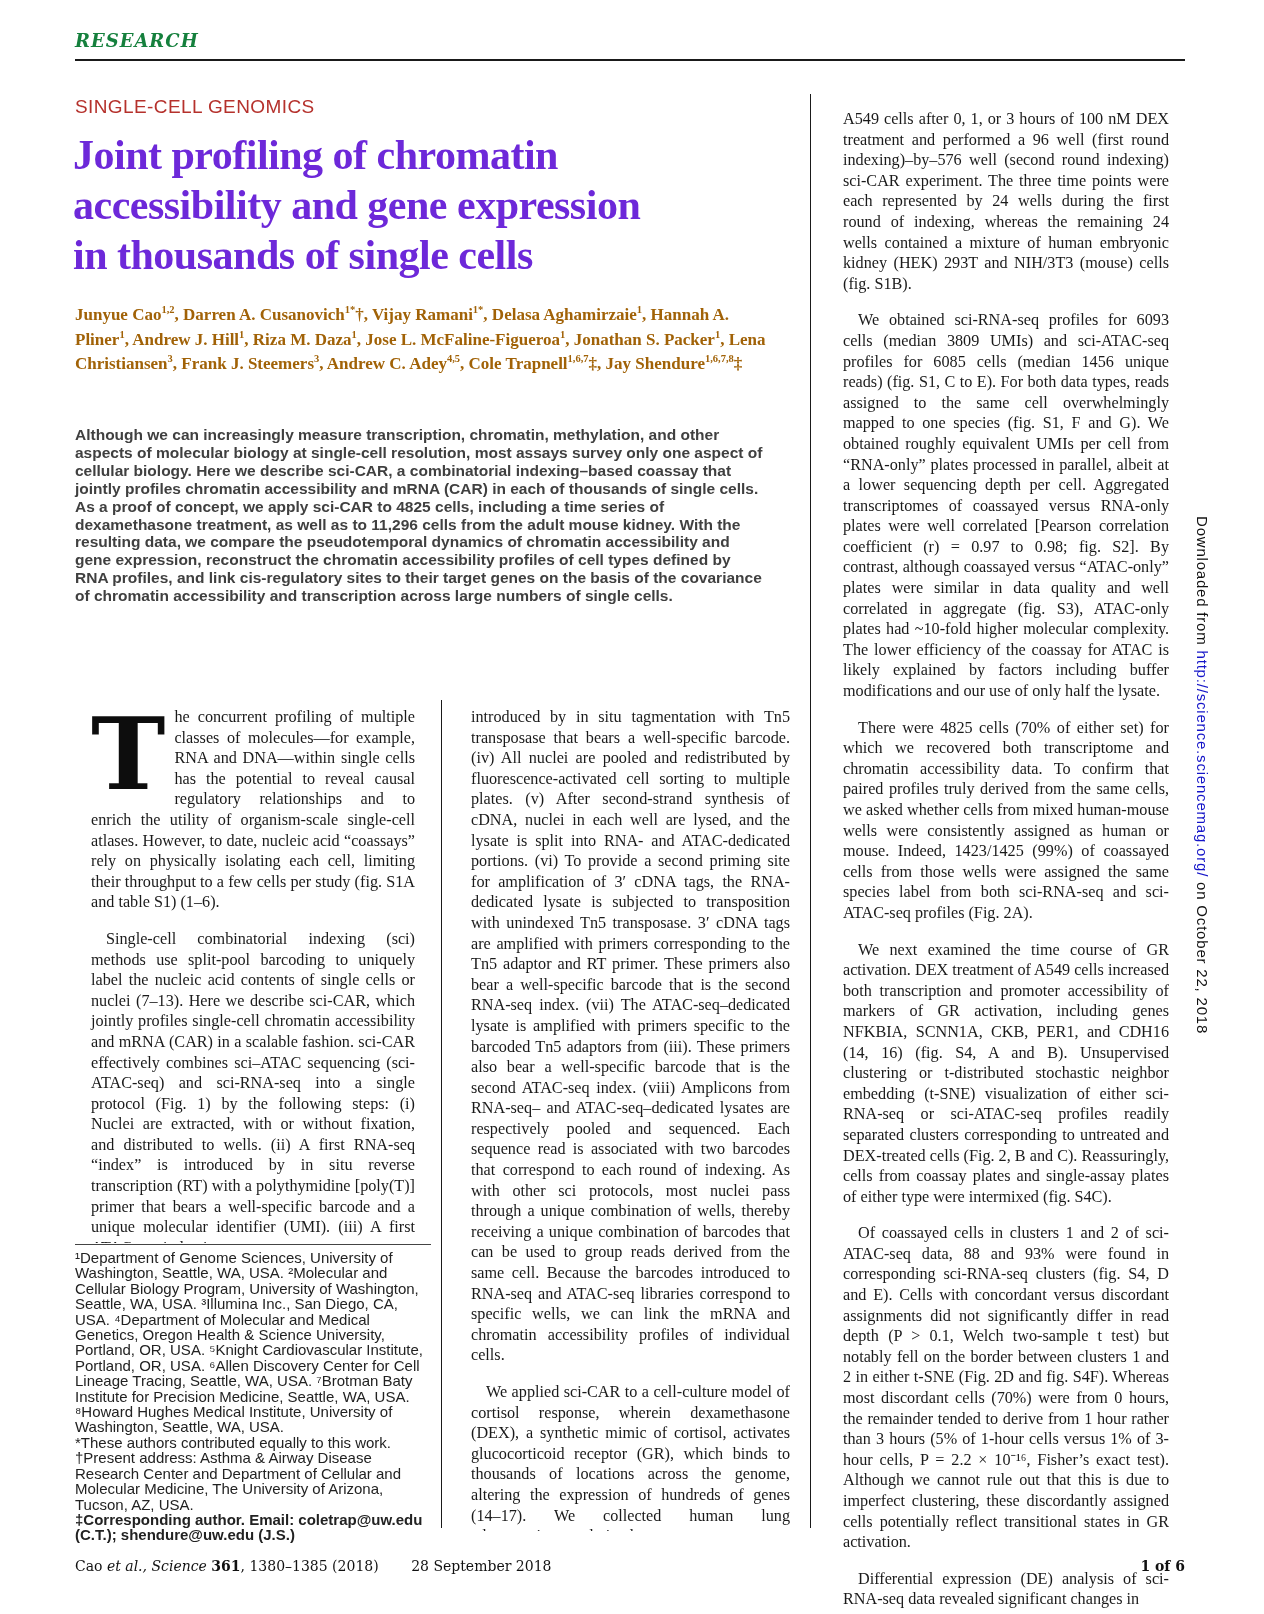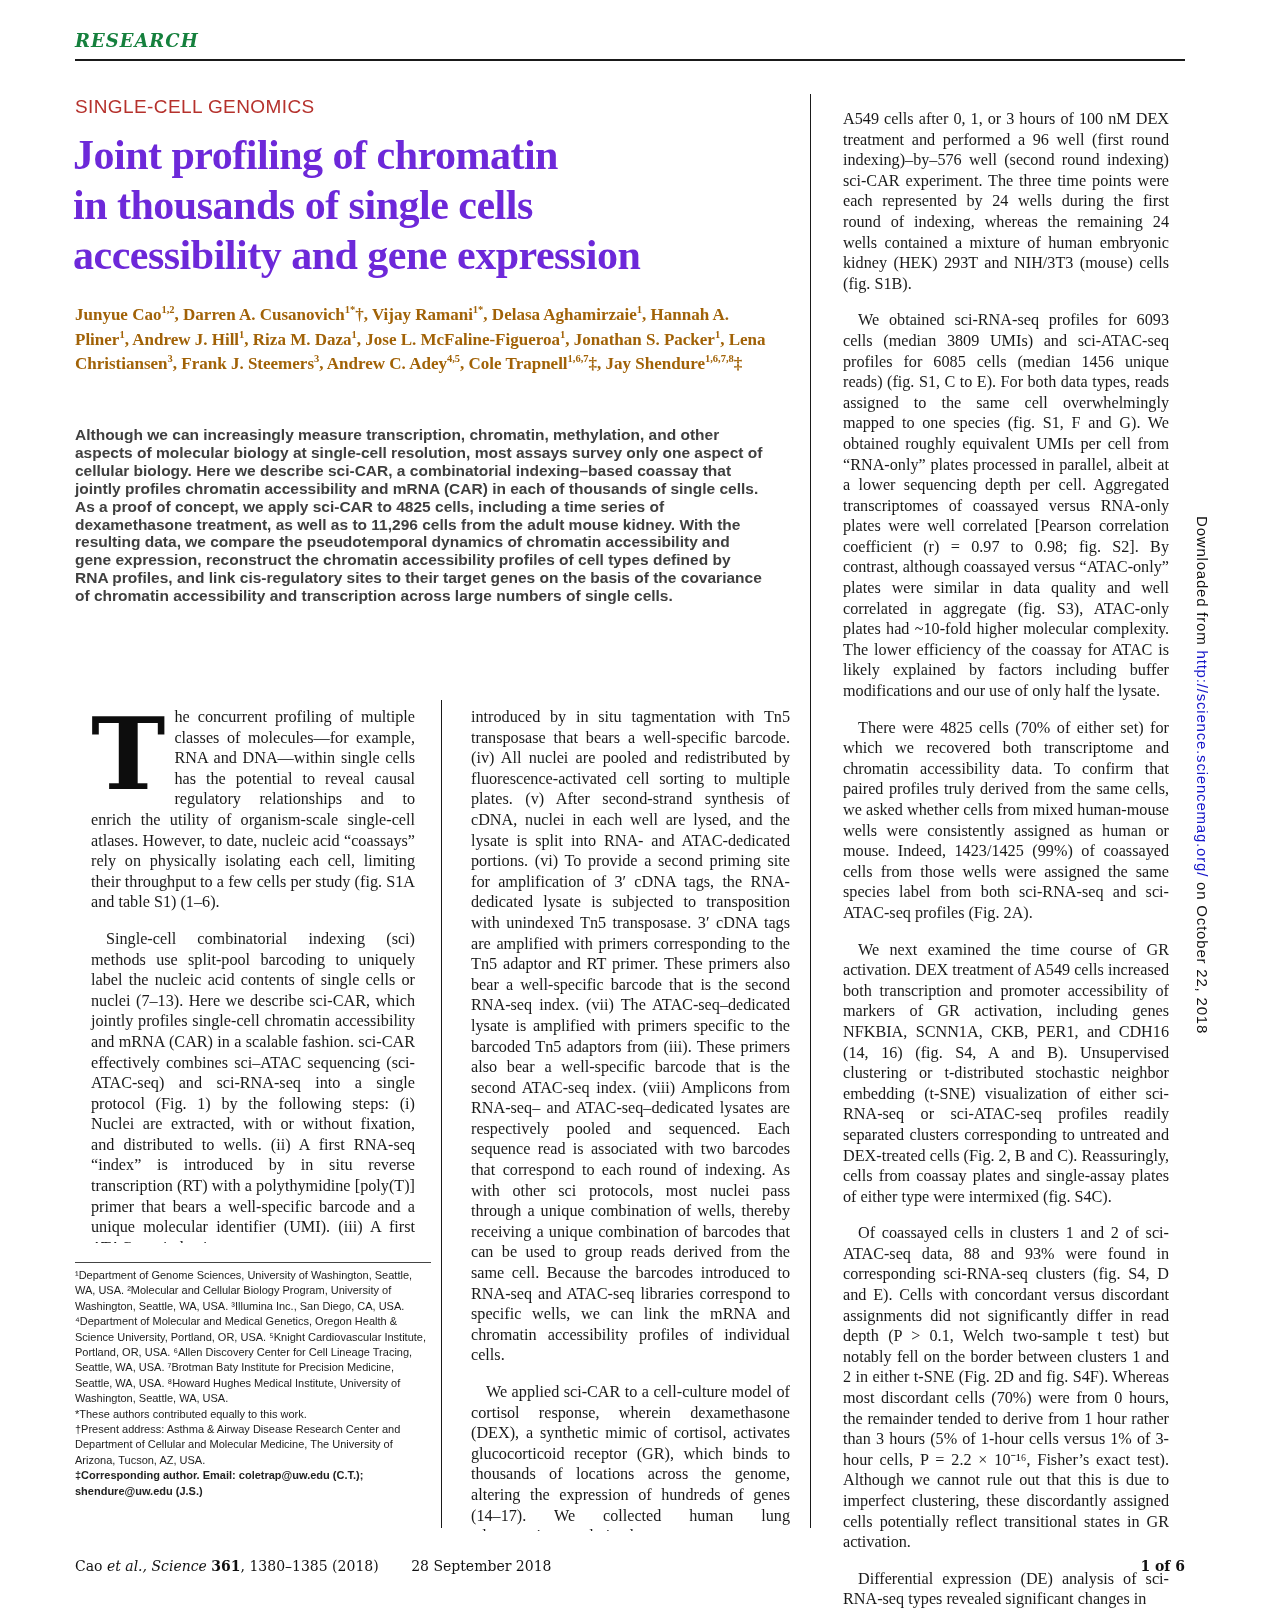--- a/index.html
+++ b/index.html
@@ -43,22 +43,22 @@
   #col1{left:75px;top:691px;width:356px;height:552px;overflow:hidden;}
   #col2{left:455px;top:691px;width:351px;height:840px;overflow:hidden;}
   #col3{left:827px;top:93px;width:358px;}
   .dropcap{
     float:left;font-family:"DejaVu Serif", serif;font-weight:bold;
     font-size:100px;line-height:82px;margin:6px 9px 0 0;color:#0d0d0d;
   }
   .footnotes{
     position:absolute;left:75px;top:1244px;width:356px;
     border-top:1px solid #444;padding-top:5px;
-    font-family:"Liberation Sans", sans-serif;font-size:11px;
-    line-height:15.4px;color:#222;text-align:left;margin-top:18px;
+    font-family:"Liberation Sans", sans-serif;font-size:15px;
+    line-height:15.4px;color:#222;text-align:left;
   }
   .footnotes p{margin:0;}
   .footnotes .bold{font-weight:bold;}
   .vrule{position:absolute;width:1px;background:#1a1a1a;}
   #vrule1{left:441px;top:700px;height:828px;}
   #vrule2{left:810px;top:94px;height:1434px;}
   .footer{
     position:absolute;left:75px;top:1558px;width:1110px;
     font-family:"DejaVu Serif", serif;font-size:14px;color:#111;
   }
@@ -77,22 +77,22 @@
 </head>
 <body>
 
 <div class="research-header">RESEARCH</div>
 <div class="header-rule"></div>
 
 <div class="kicker">SINGLE-CELL GENOMICS</div>
 
 <h1 class="article-title" style="margin:0;">
     <div>Joint profiling of chromatin</div>
+    <div class="indent">accessibility and gene expression</div>
     <div class="indent">in thousands of single cells</div>
-    <div class="indent">accessibility and gene expression</div>
   </h1>
 
 <div class="author-list"><span>Junyue Cao<sup>1,2</sup></span>, <span>Darren A. Cusanovich<sup>1*</sup>†</span>, <span>Vijay Ramani<sup>1*</sup></span>, <span>Delasa Aghamirzaie<sup>1</sup></span>, <span>Hannah A. Pliner<sup>1</sup></span>, <span>Andrew J. Hill<sup>1</sup></span>, <span>Riza M. Daza<sup>1</sup></span>, <span>Jose L. McFaline-Figueroa<sup>1</sup></span>, <span>Jonathan S. Packer<sup>1</sup></span>, <span>Lena Christiansen<sup>3</sup></span>, <span>Frank J. Steemers<sup>3</sup></span>, <span>Andrew C. Adey<sup>4,5</sup></span>, <span>Cole Trapnell<sup>1,6,7</sup>‡</span>, <span>Jay Shendure<sup>1,6,7,8</sup>‡</span></div>
 
 <div class="abstract">Although we can increasingly measure transcription, chromatin, methylation, and other aspects of molecular biology at single-cell resolution, most assays survey only one aspect of cellular biology. Here we describe sci-CAR, a combinatorial indexing–based coassay that jointly profiles chromatin accessibility and mRNA (CAR) in each of thousands of single cells. As a proof of concept, we apply sci-CAR to 4825 cells, including a time series of dexamethasone treatment, as well as to 11,296 cells from the adult mouse kidney. With the resulting data, we compare the pseudotemporal dynamics of chromatin accessibility and gene expression, reconstruct the chromatin accessibility profiles of cell types defined by RNA profiles, and link cis-regulatory sites to their target genes on the basis of the covariance of chromatin accessibility and transcription across large numbers of single cells.</div>
 
 <div class="bodycol" id="col1">
   <p><span class="dropcap">T</span><span>he concurrent profiling of multiple classes of molecules—for example, RNA and DNA—within single cells has the potential to reveal causal regulatory relationships and to enrich the utility of organism-scale single-cell atlases. However, to date, nucleic acid “coassays” rely on physically isolating each cell, limiting their throughput to a few cells per study (fig. S1A and table S1) (1–6).</span></p>
   <p class="indent">Single-cell combinatorial indexing (sci) methods use split-pool barcoding to uniquely label the nucleic acid contents of single cells or nuclei (7–13). Here we describe sci-CAR, which jointly profiles single-cell chromatin accessibility and mRNA (CAR) in a scalable fashion. sci-CAR effectively combines sci–ATAC sequencing (sci-ATAC-seq) and sci-RNA-seq into a single protocol (Fig. 1) by the following steps: (i) Nuclei are extracted, with or without fixation, and distributed to wells. (ii) A first RNA-seq “index” is introduced by in situ reverse transcription (RT) with a polythymidine [poly(T)] primer that bears a well-specific barcode and a unique molecular identifier (UMI). (iii) A first ATAC-seq index is</p>
 </div>
@@ -101,21 +101,21 @@
     <p>introduced by in situ tagmentation with Tn5 transposase that bears a well-specific barcode. (iv) All nuclei are pooled and redistributed by fluorescence-activated cell sorting to multiple plates. (v) After second-strand synthesis of cDNA, nuclei in each well are lysed, and the lysate is split into RNA- and ATAC-dedicated portions. (vi) To provide a second priming site for amplification of 3′ cDNA tags, the RNA-dedicated lysate is subjected to transposition with unindexed Tn5 transposase. 3′ cDNA tags are amplified with primers corresponding to the Tn5 adaptor and RT primer. These primers also bear a well-specific barcode that is the second RNA-seq index. (vii) The ATAC-seq–dedicated lysate is amplified with primers specific to the barcoded Tn5 adaptors from (iii). These primers also bear a well-specific barcode that is the second ATAC-seq index. (viii) Amplicons from RNA-seq– and ATAC-seq–dedicated lysates are respectively pooled and sequenced. Each sequence read is associated with two barcodes that correspond to each round of indexing. As with other sci protocols, most nuclei pass through a unique combination of wells, thereby receiving a unique combination of barcodes that can be used to group reads derived from the same cell. Because the barcodes introduced to RNA-seq and ATAC-seq libraries correspond to specific wells, we can link the mRNA and chromatin accessibility profiles of individual cells.</p>
     <p class="indent">We applied sci-CAR to a cell-culture model of cortisol response, wherein dexamethasone (DEX), a synthetic mimic of cortisol, activates glucocorticoid receptor (GR), which binds to thousands of locations across the genome, altering the expression of hundreds of genes (14–17). We collected human lung adenocarcinoma–derived</p>
   </div>
 
 <div class="bodycol" id="col3">
     <p>A549 cells after 0, 1, or 3 hours of 100 nM DEX treatment and performed a 96 well (first round indexing)–by–576 well (second round indexing) sci-CAR experiment. The three time points were each represented by 24 wells during the first round of indexing, whereas the remaining 24 wells contained a mixture of human embryonic kidney (HEK) 293T and NIH/3T3 (mouse) cells (fig. S1B).</p>
     <p class="indent">We obtained sci-RNA-seq profiles for 6093 cells (median 3809 UMIs) and sci-ATAC-seq profiles for 6085 cells (median 1456 unique reads) (fig. S1, C to E). For both data types, reads assigned to the same cell overwhelmingly mapped to one species (fig. S1, F and G). We obtained roughly equivalent UMIs per cell from “RNA-only” plates processed in parallel, albeit at a lower sequencing depth per cell. Aggregated transcriptomes of coassayed versus RNA-only plates were well correlated [Pearson correlation coefficient (r) = 0.97 to 0.98; fig. S2]. By contrast, although coassayed versus “ATAC-only” plates were similar in data quality and well correlated in aggregate (fig. S3), ATAC-only plates had ~10-fold higher molecular complexity. The lower efficiency of the coassay for ATAC is likely explained by factors including buffer modifications and our use of only half the lysate.</p>
     <p class="indent">There were 4825 cells (70% of either set) for which we recovered both transcriptome and chromatin accessibility data. To confirm that paired profiles truly derived from the same cells, we asked whether cells from mixed human-mouse wells were consistently assigned as human or mouse. Indeed, 1423/1425 (99%) of coassayed cells from those wells were assigned the same species label from both sci-RNA-seq and sci-ATAC-seq profiles (Fig. 2A).</p>
     <p class="indent">We next examined the time course of GR activation. DEX treatment of A549 cells increased both transcription and promoter accessibility of markers of GR activation, including genes NFKBIA, SCNN1A, CKB, PER1, and CDH16 (14, 16) (fig. S4, A and B). Unsupervised clustering or t-distributed stochastic neighbor embedding (t-SNE) visualization of either sci-RNA-seq or sci-ATAC-seq profiles readily separated clusters corresponding to untreated and DEX-treated cells (Fig. 2, B and C). Reassuringly, cells from coassay plates and single-assay plates of either type were intermixed (fig. S4C).</p>
     <p class="indent">Of coassayed cells in clusters 1 and 2 of sci-ATAC-seq data, 88 and 93% were found in corresponding sci-RNA-seq clusters (fig. S4, D and E). Cells with concordant versus discordant assignments did not significantly differ in read depth (P &gt; 0.1, Welch two-sample t test) but notably fell on the border between clusters 1 and 2 in either t-SNE (Fig. 2D and fig. S4F). Whereas most discordant cells (70%) were from 0 hours, the remainder tended to derive from 1 hour rather than 3 hours (5% of 1-hour cells versus 1% of 3-hour cells, P = 2.2 × 10⁻¹⁶, Fisher’s exact test). Although we cannot rule out that this is due to imperfect clustering, these discordantly assigned cells potentially reflect transitional states in GR activation.</p>
-    <p class="indent">Differential expression (DE) analysis of sci-RNA-seq types revealed significant changes in</p>
+    <p class="indent">Differential expression (DE) analysis of sci-RNA-seq data revealed significant changes in</p>
   </div>
 
 <div class="footnotes">
   <p>¹Department of Genome Sciences, University of Washington, Seattle, WA, USA. ²Molecular and Cellular Biology Program, University of Washington, Seattle, WA, USA. ³Illumina Inc., San Diego, CA, USA. ⁴Department of Molecular and Medical Genetics, Oregon Health &amp; Science University, Portland, OR, USA. ⁵Knight Cardiovascular Institute, Portland, OR, USA. ⁶Allen Discovery Center for Cell Lineage Tracing, Seattle, WA, USA. ⁷Brotman Baty Institute for Precision Medicine, Seattle, WA, USA. ⁸Howard Hughes Medical Institute, University of Washington, Seattle, WA, USA.</p>
   <p>*These authors contributed equally to this work.</p>
   <p>†Present address: Asthma &amp; Airway Disease Research Center and Department of Cellular and Molecular Medicine, The University of Arizona, Tucson, AZ, USA.</p>
   <p class="bold">‡Corresponding author. Email: coletrap@uw.edu (C.T.); shendure@uw.edu (J.S.)</p>
 </div>
 
 <div class="vrule" id="vrule1"></div>

